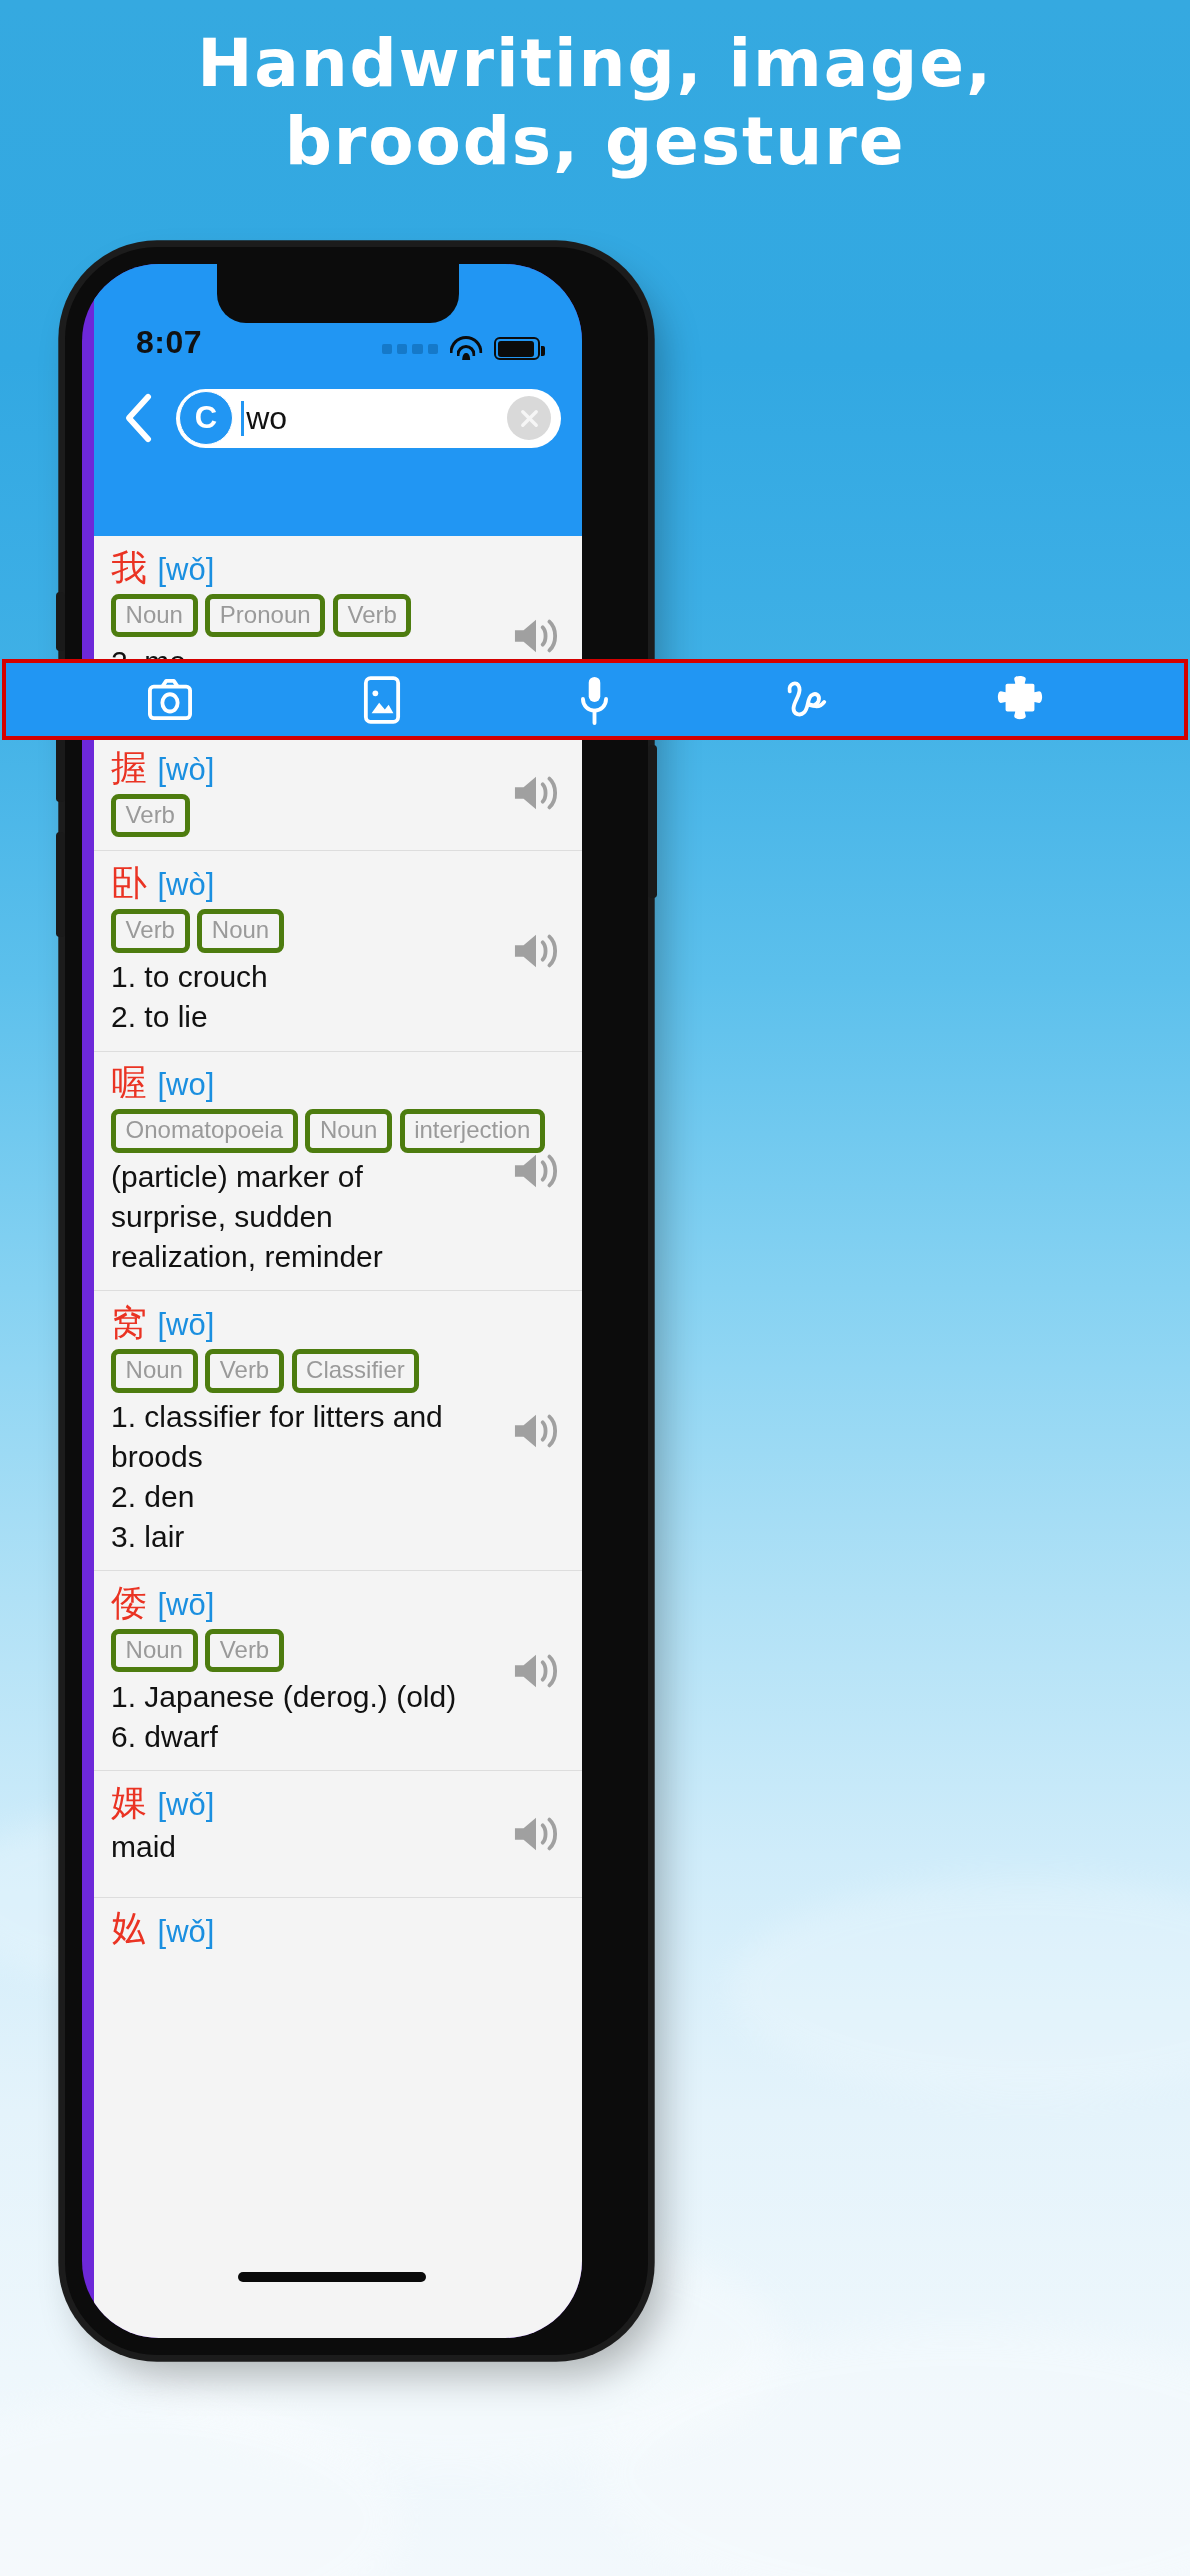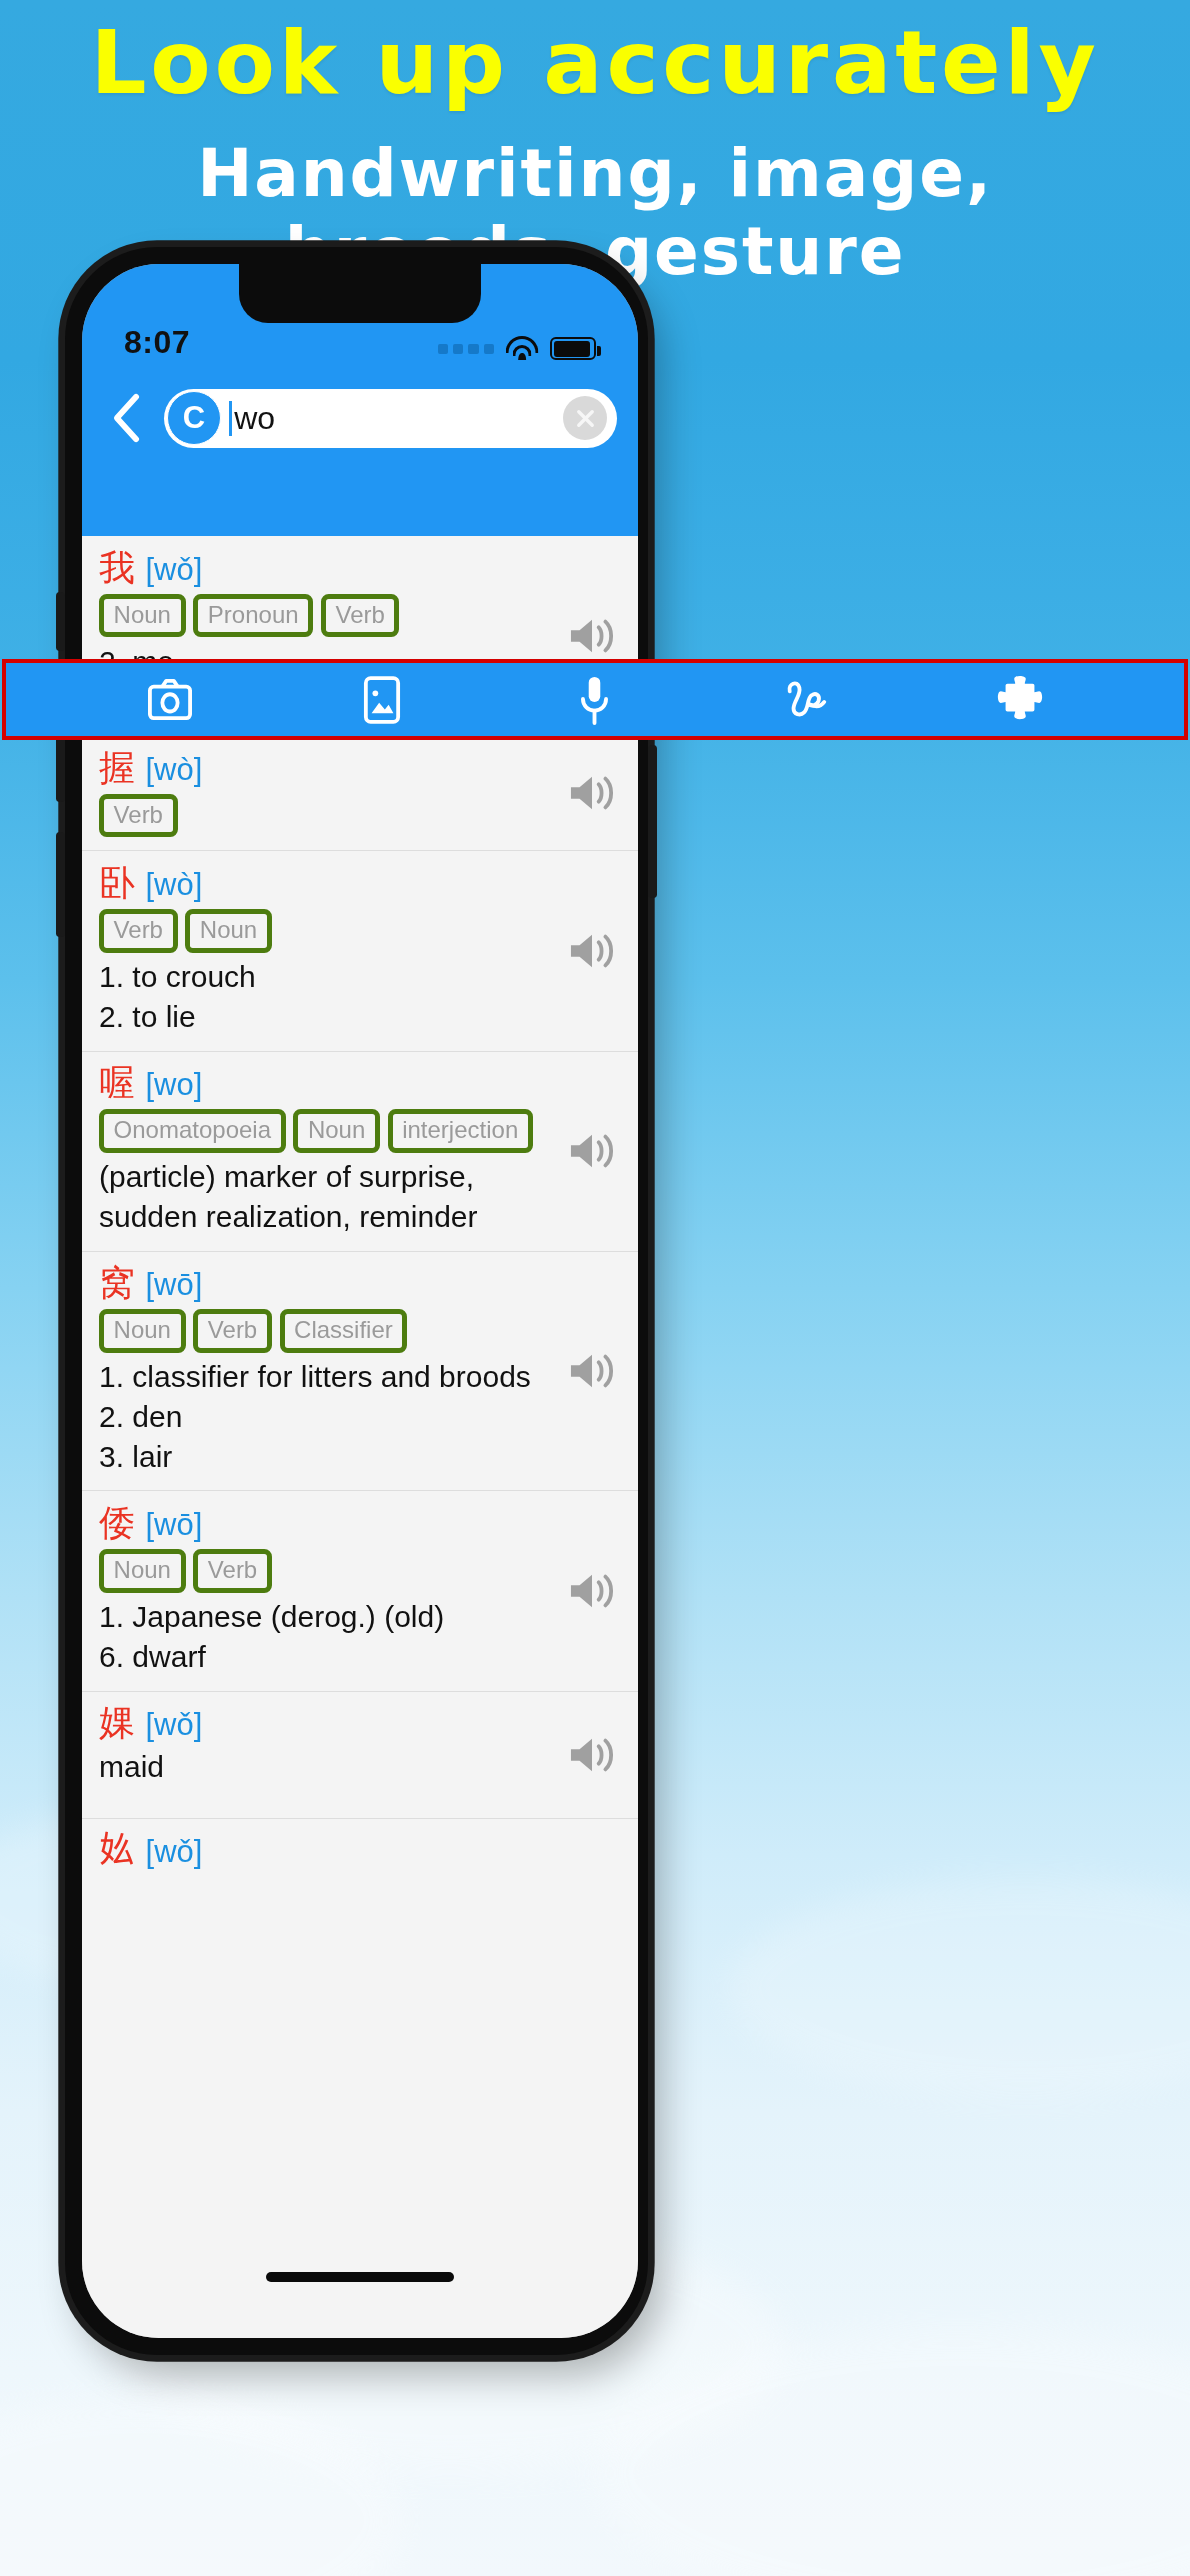--- a/index.html
+++ b/index.html
@@ -60,24 +60,25 @@
     width:583px; height:2108px;
     background:#0c0c0c;
     border-radius:92px;
     box-shadow:
        0 0 0 6.7px #1c1c1c,
        13.4px 21px 38px rgba(0,0,0,.28);
   }
   .phone-inner {
     position:absolute;
     left:17px; top:17px;
-    width:556px; height:2074px;
-    background:#a3a3a3;
+    width:500px; height:2074px;
+    background:#6d28d9;
     border-radius:77px;
     overflow:hidden;
+    padding-left:12px;
   }
   .side-btn { position:absolute; background:#1a1a1a; border-radius:3.8px; }
   .side-btn.mute  { left:-8.6px; top:345px; width:8.6px; height:59px; }
   .side-btn.volup { left:-8.6px; top:450px; width:8.6px; height:105px; }
   .side-btn.voldn { left:-8.6px; top:585px; width:8.6px; height:105px; }
   .side-btn.power { right:-8.6px; top:498px; width:8.6px; height:153px; }
 
   
   .statusbar {
     position:relative;
@@ -228,21 +229,20 @@
 </head>
 <body>
 
 <div class="cloud c1"></div>
 <div class="cloud c2"></div>
 <div class="cloud c3"></div>
 <div class="cloud c4"></div>
 <div class="cloud c5"></div>
 
 <div class="headline-wrap">
-  <div class="headline">Look up accurately</div>
   <div class="subhead">
     <div>Handwriting, image,</div>
     <div>broods, gesture</div>
   </div>
 </div>
 
 <div class="phone">
   <div class="side-btn mute"></div>
   <div class="side-btn volup"></div>
   <div class="side-btn voldn"></div>

